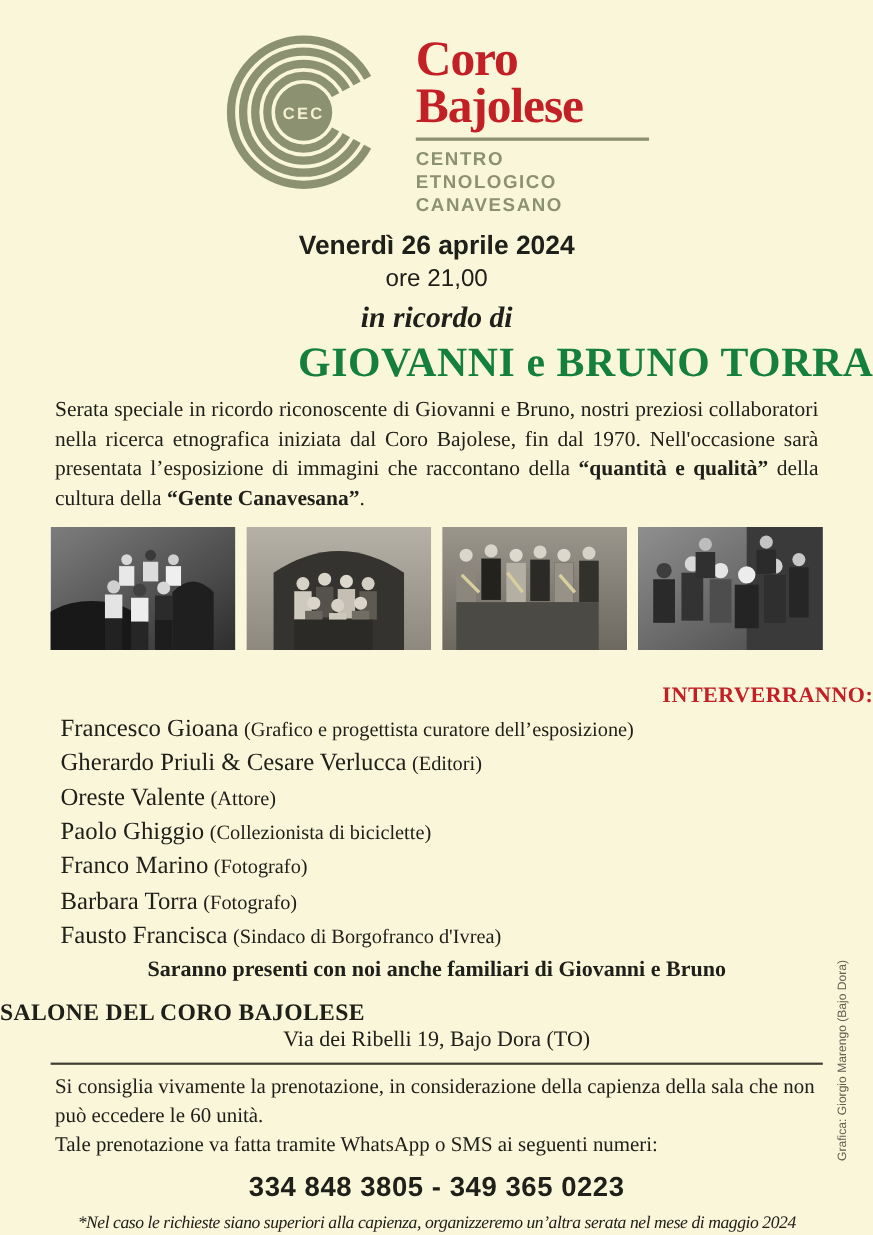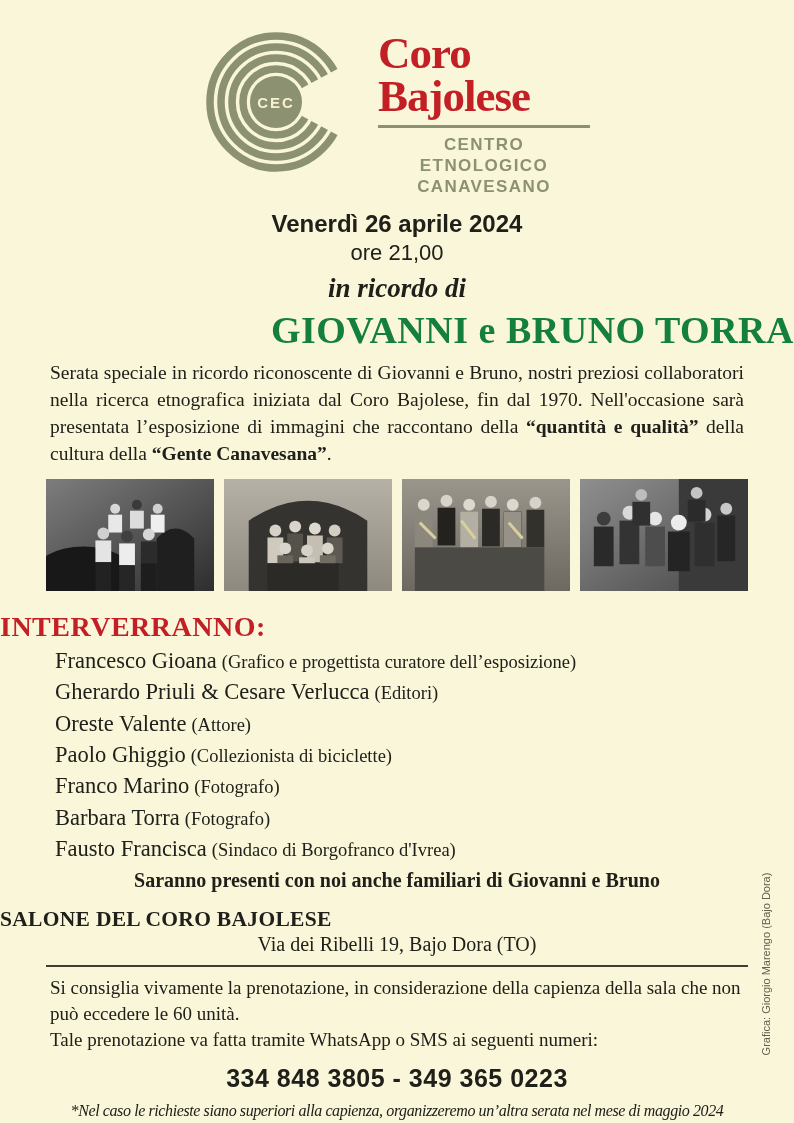--- a/index.html
+++ b/index.html
@@ -32,21 +32,20 @@
     color: #C32026;
   }
   .logo-rule { width: 212px; height: 3px; background: #8C9172; margin: 7px 0 6px; }
   .org-line {
     font-family: "Liberation Sans", sans-serif;
     font-weight: bold;
     font-size: 17px;
     line-height: 1.25;
     letter-spacing: 1.4px;
     color: #8C9172;
-    text-align: center;
   }
   
   .date {
     margin-top: 13px;
     text-align: center;
     font-family: "Liberation Sans", sans-serif;
     font-weight: bold;
     font-size: 24px;
   }
   .time {
@@ -82,24 +81,24 @@
   .photos {
     display: flex;
     gap: 10px;
     margin: 11px 46px 0;
     height: 112px;
   }
   .photo { flex: 1 1 0; height: 112px; }
   .photo svg { width: 100%; height: 100%; display: block; }
   
   .speakers-heading {
-    margin-top: 20px;
-    text-align: left;
-    font-weight: bold;
-    font-size: 28px;
+    margin-top: 30px;
+    text-align: right;
+    font-weight: bold;
+    font-size: 20px;
     letter-spacing: 0.5px;
     color: #C32026;
   }
   .speakers { margin: 4px 0 0 55px; }
   .speaker { line-height: 1.26; margin-top: 3px; }
   .sp-name { font-size: 22.5px; }
   .sp-role { font-size: 18.5px; margin-left: 5px; }
   .family-note {
     margin-top: 6px;
     text-align: center;

